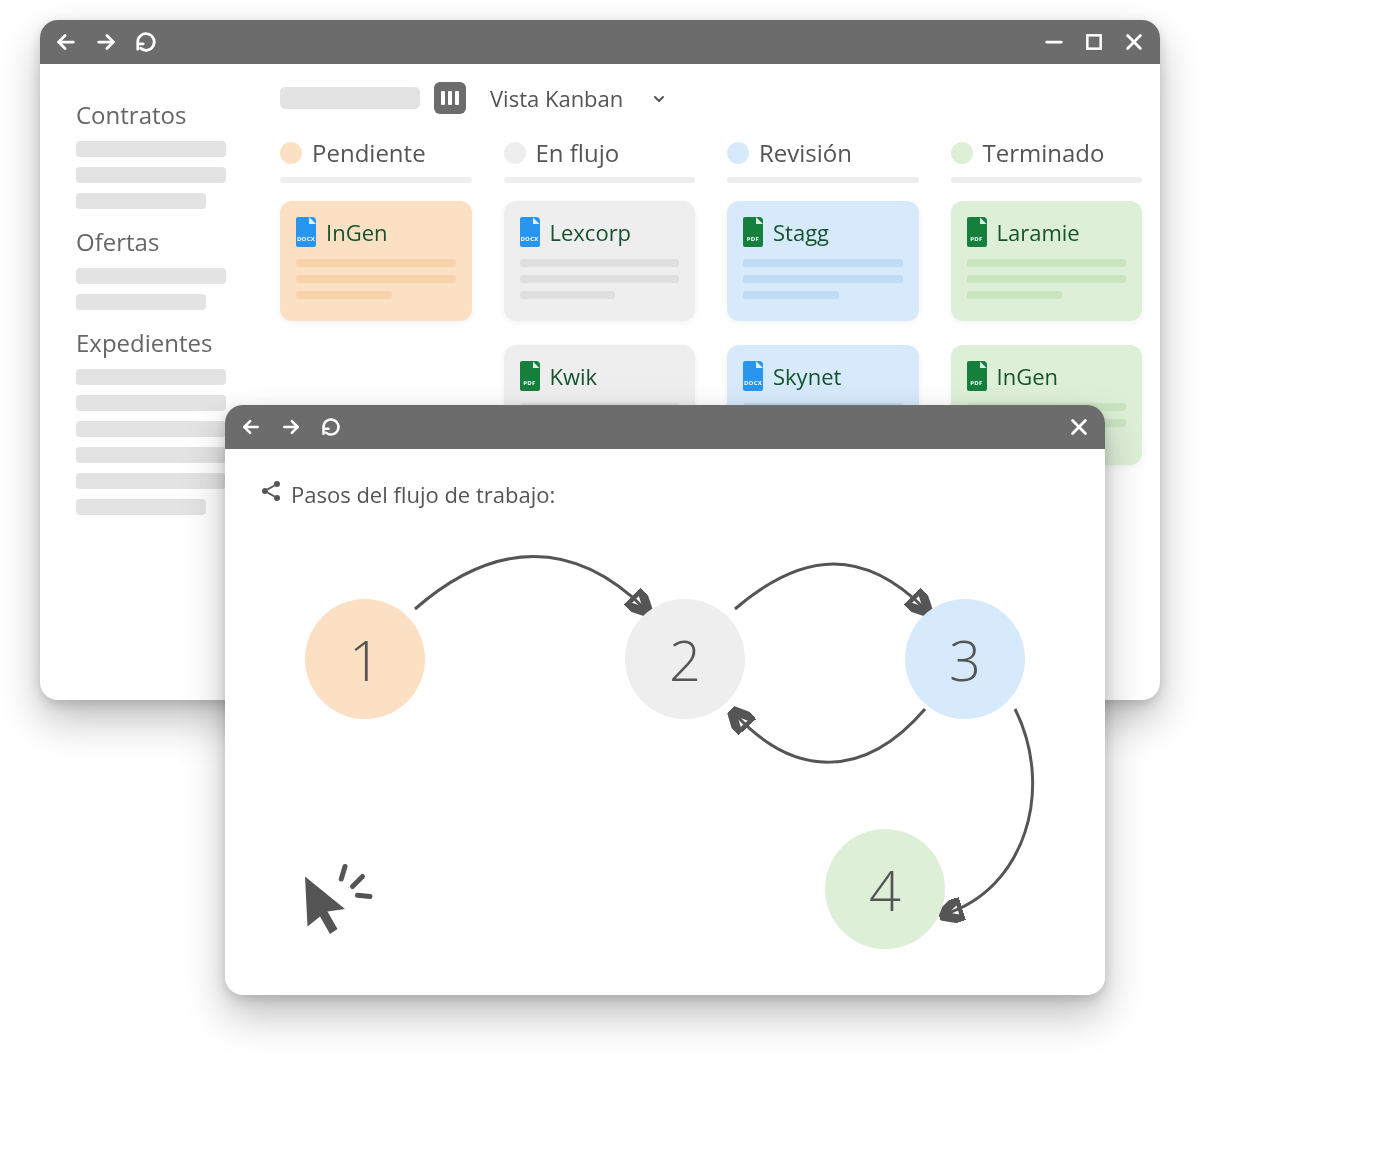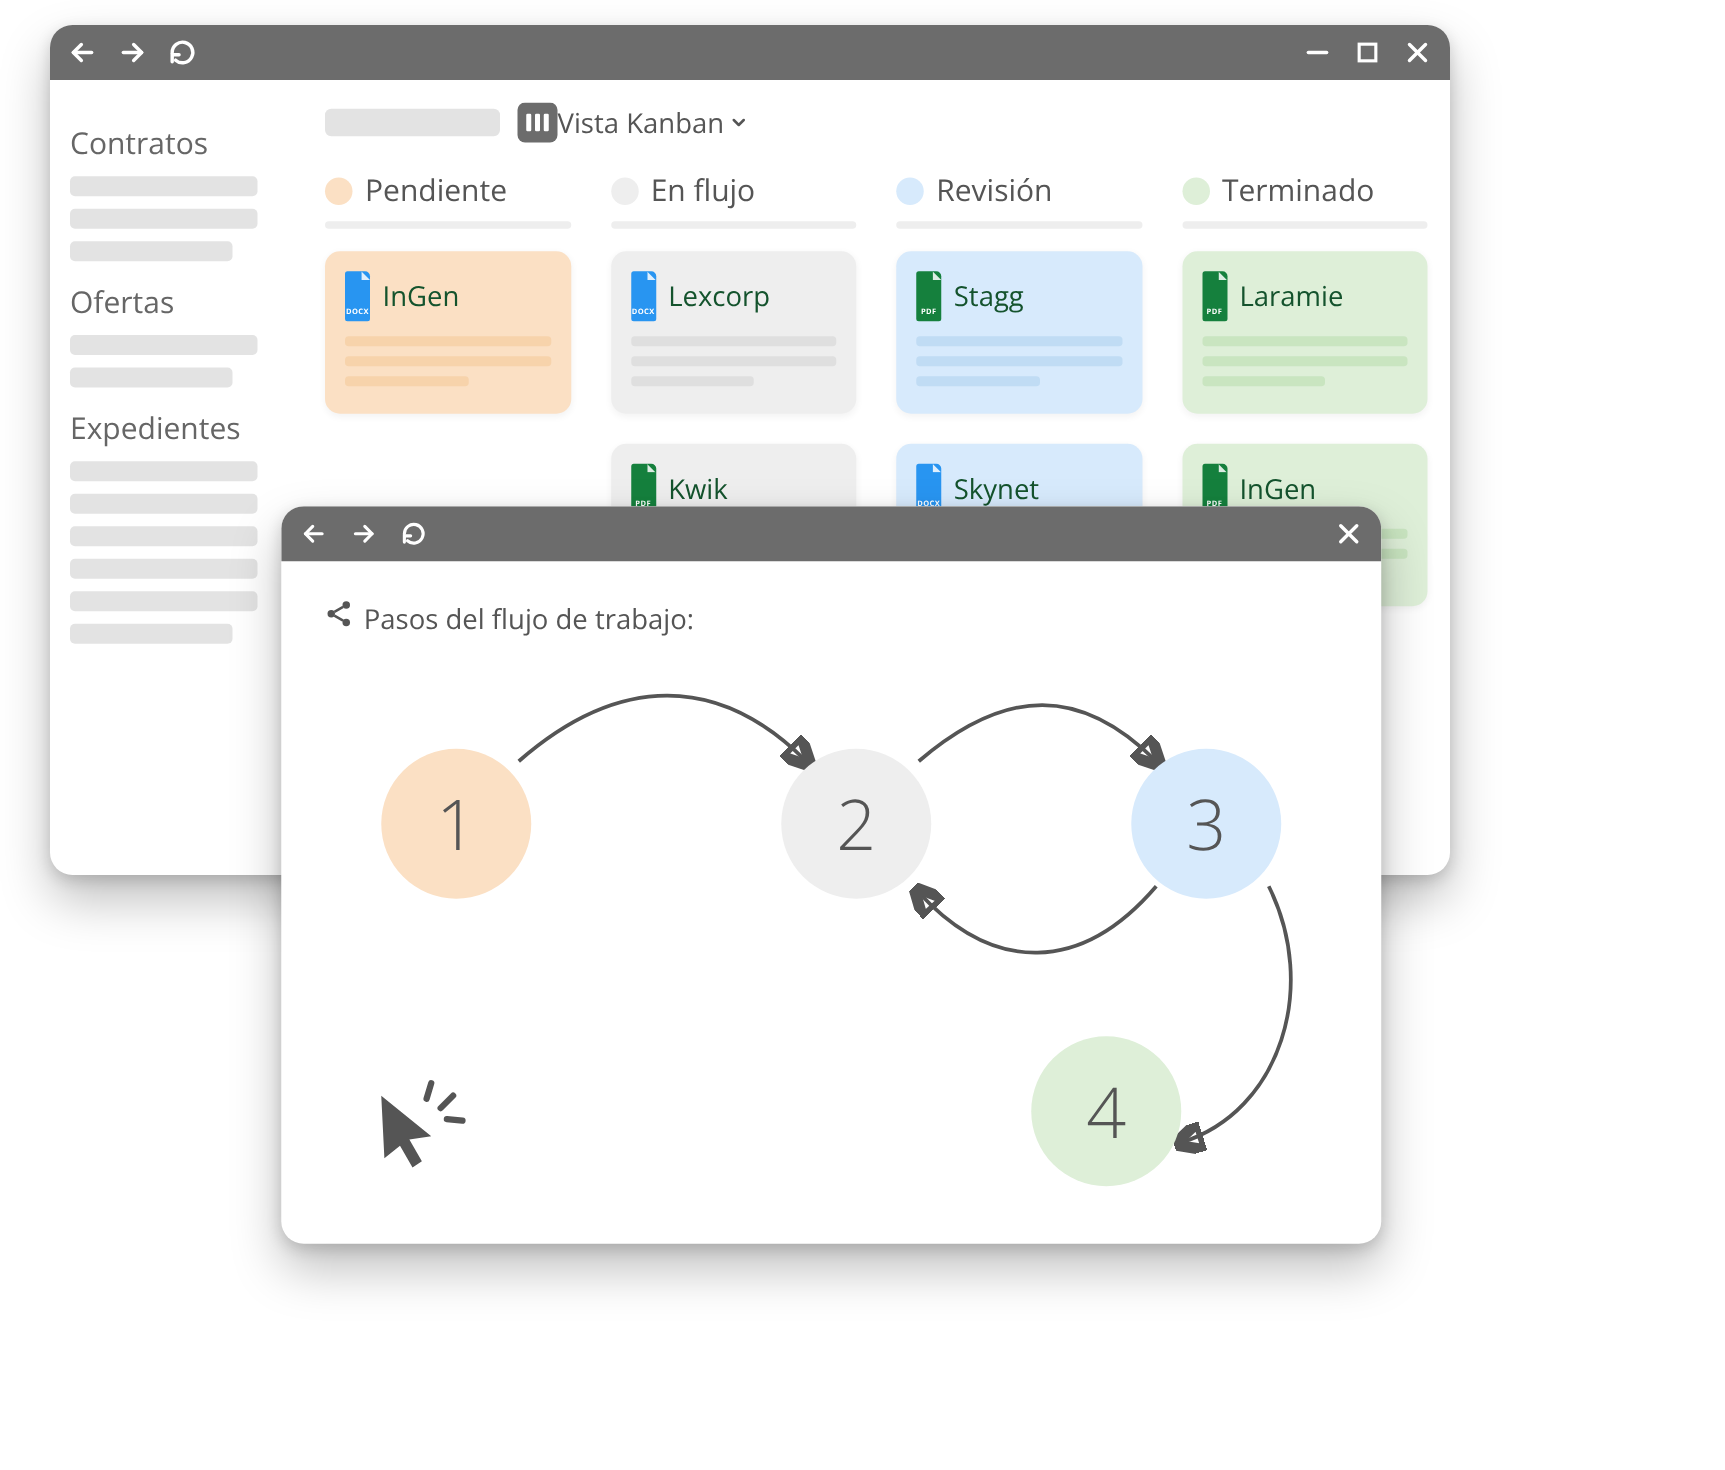--- a/index.html
+++ b/index.html
@@ -32,21 +32,21 @@
     padding: 0 14px;
     gap: 16px;
     color: #fff;
   }
   .win-bar .spacer { flex: 1; }
   .win-bar .ctrl { width: 24px; height: 24px; display:flex; align-items:center; justify-content:center; }
   .win-bar svg { stroke: #fff; }
 
   .main-body {
     display: flex;
-    padding: 18px 0 18px 2px;
+    padding: 18px 0 18px 22px;
     height: calc(100% - 44px);
   }
 
   
   .sidebar {
     width: 200px;
     padding: 0 14px;
   }
   .side-section-title {
     font-size: 24px;
@@ -70,21 +70,21 @@
     overflow: hidden;
   }
   .view-row {
     display: flex;
     align-items: center;
     gap: 14px;
     margin-bottom: 22px;
   }
   .view-ph { width: 140px; height: 22px; background:#e3e3e3; border-radius:5px; }
   .view-btn {
-    display: flex; align-items:center; gap:0;
+    display: flex; align-items:center; gap:24px;
     font-size: 22px; color:#555;
   }
   .view-btn .sq {
     width: 32px; height: 32px; background:#6c6c6c; border-radius:6px;
     display:flex; align-items:center; justify-content:center;
   }
   .view-btn .sq span {
     display:flex; gap:3px;
   }
   .view-btn .sq span i { width:4px; height:14px; background:#fff; border-radius:1px; display:block;}
@@ -103,21 +103,21 @@
   .dot { width:22px; height:22px; border-radius:50%; }
   .bar-line { height:6px; background:#eee; border-radius:3px; margin-bottom:18px; }
 
   .card {
     border-radius: 12px;
     padding: 16px 16px 14px;
     margin-bottom: 24px;
     box-shadow: 0 2px 6px rgba(0,0,0,0.05);
   }
   .card-head { display:flex; align-items:center; gap:10px; margin-bottom:12px; }
-  .file-ic { width:20px; height:40px; border-radius:2px 4px 2px 2px; position:relative; }
+  .file-ic { width:20px; height:30px; border-radius:2px 4px 2px 2px; position:relative; }
   .file-ic::after{
     content:""; position:absolute; top:0; right:0; width:7px; height:7px;
     background: rgba(255,255,255,0.85);
     clip-path: polygon(0 0, 100% 100%, 0 100%);
   }
   .file-ic .ft { position:absolute; bottom:4px; left:0; right:0; text-align:center; font-size:6px; color:#fff; font-weight:bold; letter-spacing:0.3px;}
   .file-blue { background:#2895f1; }
   .file-red  { background:#15803d; }
   .card-title { font-size:22px; color:#14532d; }
   .card-line { height:8px; border-radius:3px; margin-bottom:8px; opacity:0.9; }

